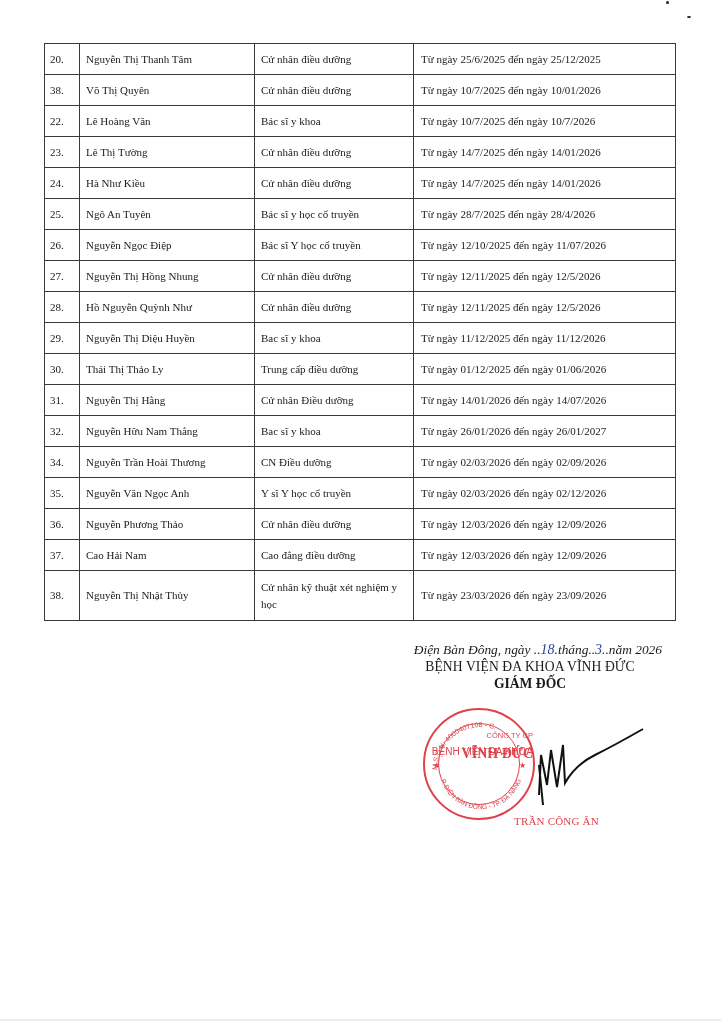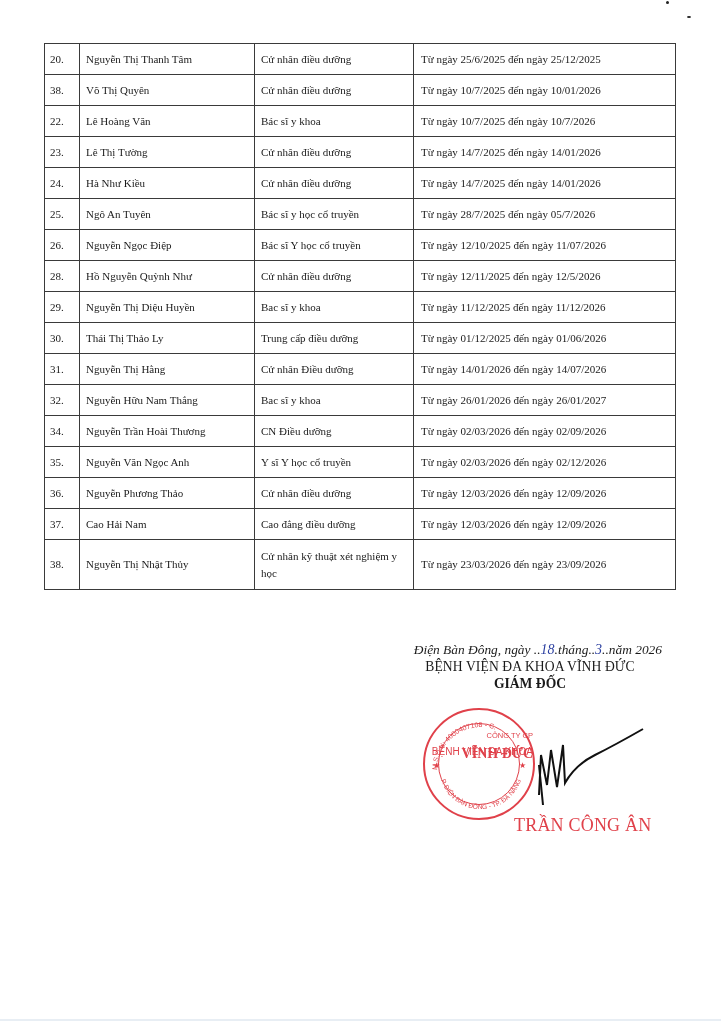--- a/index.html
+++ b/index.html
@@ -33,21 +33,21 @@
   }
   .stamp-inner {
     position: absolute; left: 13px; top: 13px; width: 82px; height: 82px;
     border: 1.5px solid #e0414a; border-radius: 50%; box-sizing: border-box;
   }
   .stamp-text { position: absolute; left: 0; width: 100%; text-align: right; color: #e0414a; }
   .stamp .l1 { top: 21px; font-family: "Liberation Sans", sans-serif; font-size: 7.5px; }
   .stamp .l2 { top: 36px; font-family: "Liberation Sans", sans-serif; font-size: 10px; }
   .stamp .l3 { top: 36px; font-weight: bold; font-size: 14px; }
   .signature { position: absolute; left: 535px; top: 725px; }
-  .signer { position: absolute; left: 514px; top: 815px; color: #e0414a; font-size: 18px; letter-spacing: 0.2px; }
+  .signer { position: absolute; left: 514px; top: 815px; color: #e0414a; font-size: 11px; letter-spacing: 0.2px; }
   .scan-line { position: absolute; left: 0; top: 1019px; width: 721px; height: 2px; background: #e8eef4; }
 </style>
 </head>
 <body>
 
 <div class="speck" style="left:666px;top:1px;width:3px;height:3px;"></div>
 <div class="speck" style="left:687px;top:16px;width:4px;height:2px;"></div>
 
 <table class="roster">
   <colgroup>
@@ -84,27 +84,33 @@
       <tr>
         <td class="num">24.</td>
         <td class="name">Hà Như Kiều</td>
         <td class="qual">Cử nhân điều dưỡng</td>
         <td class="date">Từ ngày 14/7/2025 đến ngày 14/01/2026</td>
       </tr>
       <tr>
         <td class="num">25.</td>
         <td class="name">Ngô An Tuyên</td>
         <td class="qual">Bác sĩ y học cổ truyền</td>
-        <td class="date">Từ ngày 28/7/2025 đến ngày 05/7/2026</td>
+        <td class="date">Từ ngày 28/7/2025 đến ngày 28/4/2026</td>
       </tr>
       <tr>
         <td class="num">26.</td>
         <td class="name">Nguyễn Ngọc Điệp</td>
         <td class="qual">Bác sĩ Y học cổ truyền</td>
         <td class="date">Từ ngày 12/10/2025 đến ngày 11/07/2026</td>
+      </tr>
+      <tr>
+        <td class="num">27.</td>
+        <td class="name">Nguyễn Thị Hồng Nhung</td>
+        <td class="qual">Cử nhân điều dưỡng</td>
+        <td class="date">Từ ngày 12/11/2025 đến ngày 12/5/2026</td>
       </tr>
       <tr>
         <td class="num">28.</td>
         <td class="name">Hồ Nguyễn Quỳnh Như</td>
         <td class="qual">Cử nhân điều dưỡng</td>
         <td class="date">Từ ngày 12/11/2025 đến ngày 12/5/2026</td>
       </tr>
       <tr>
         <td class="num">29.</td>
         <td class="name">Nguyễn Thị Diệu Huyền</td>

